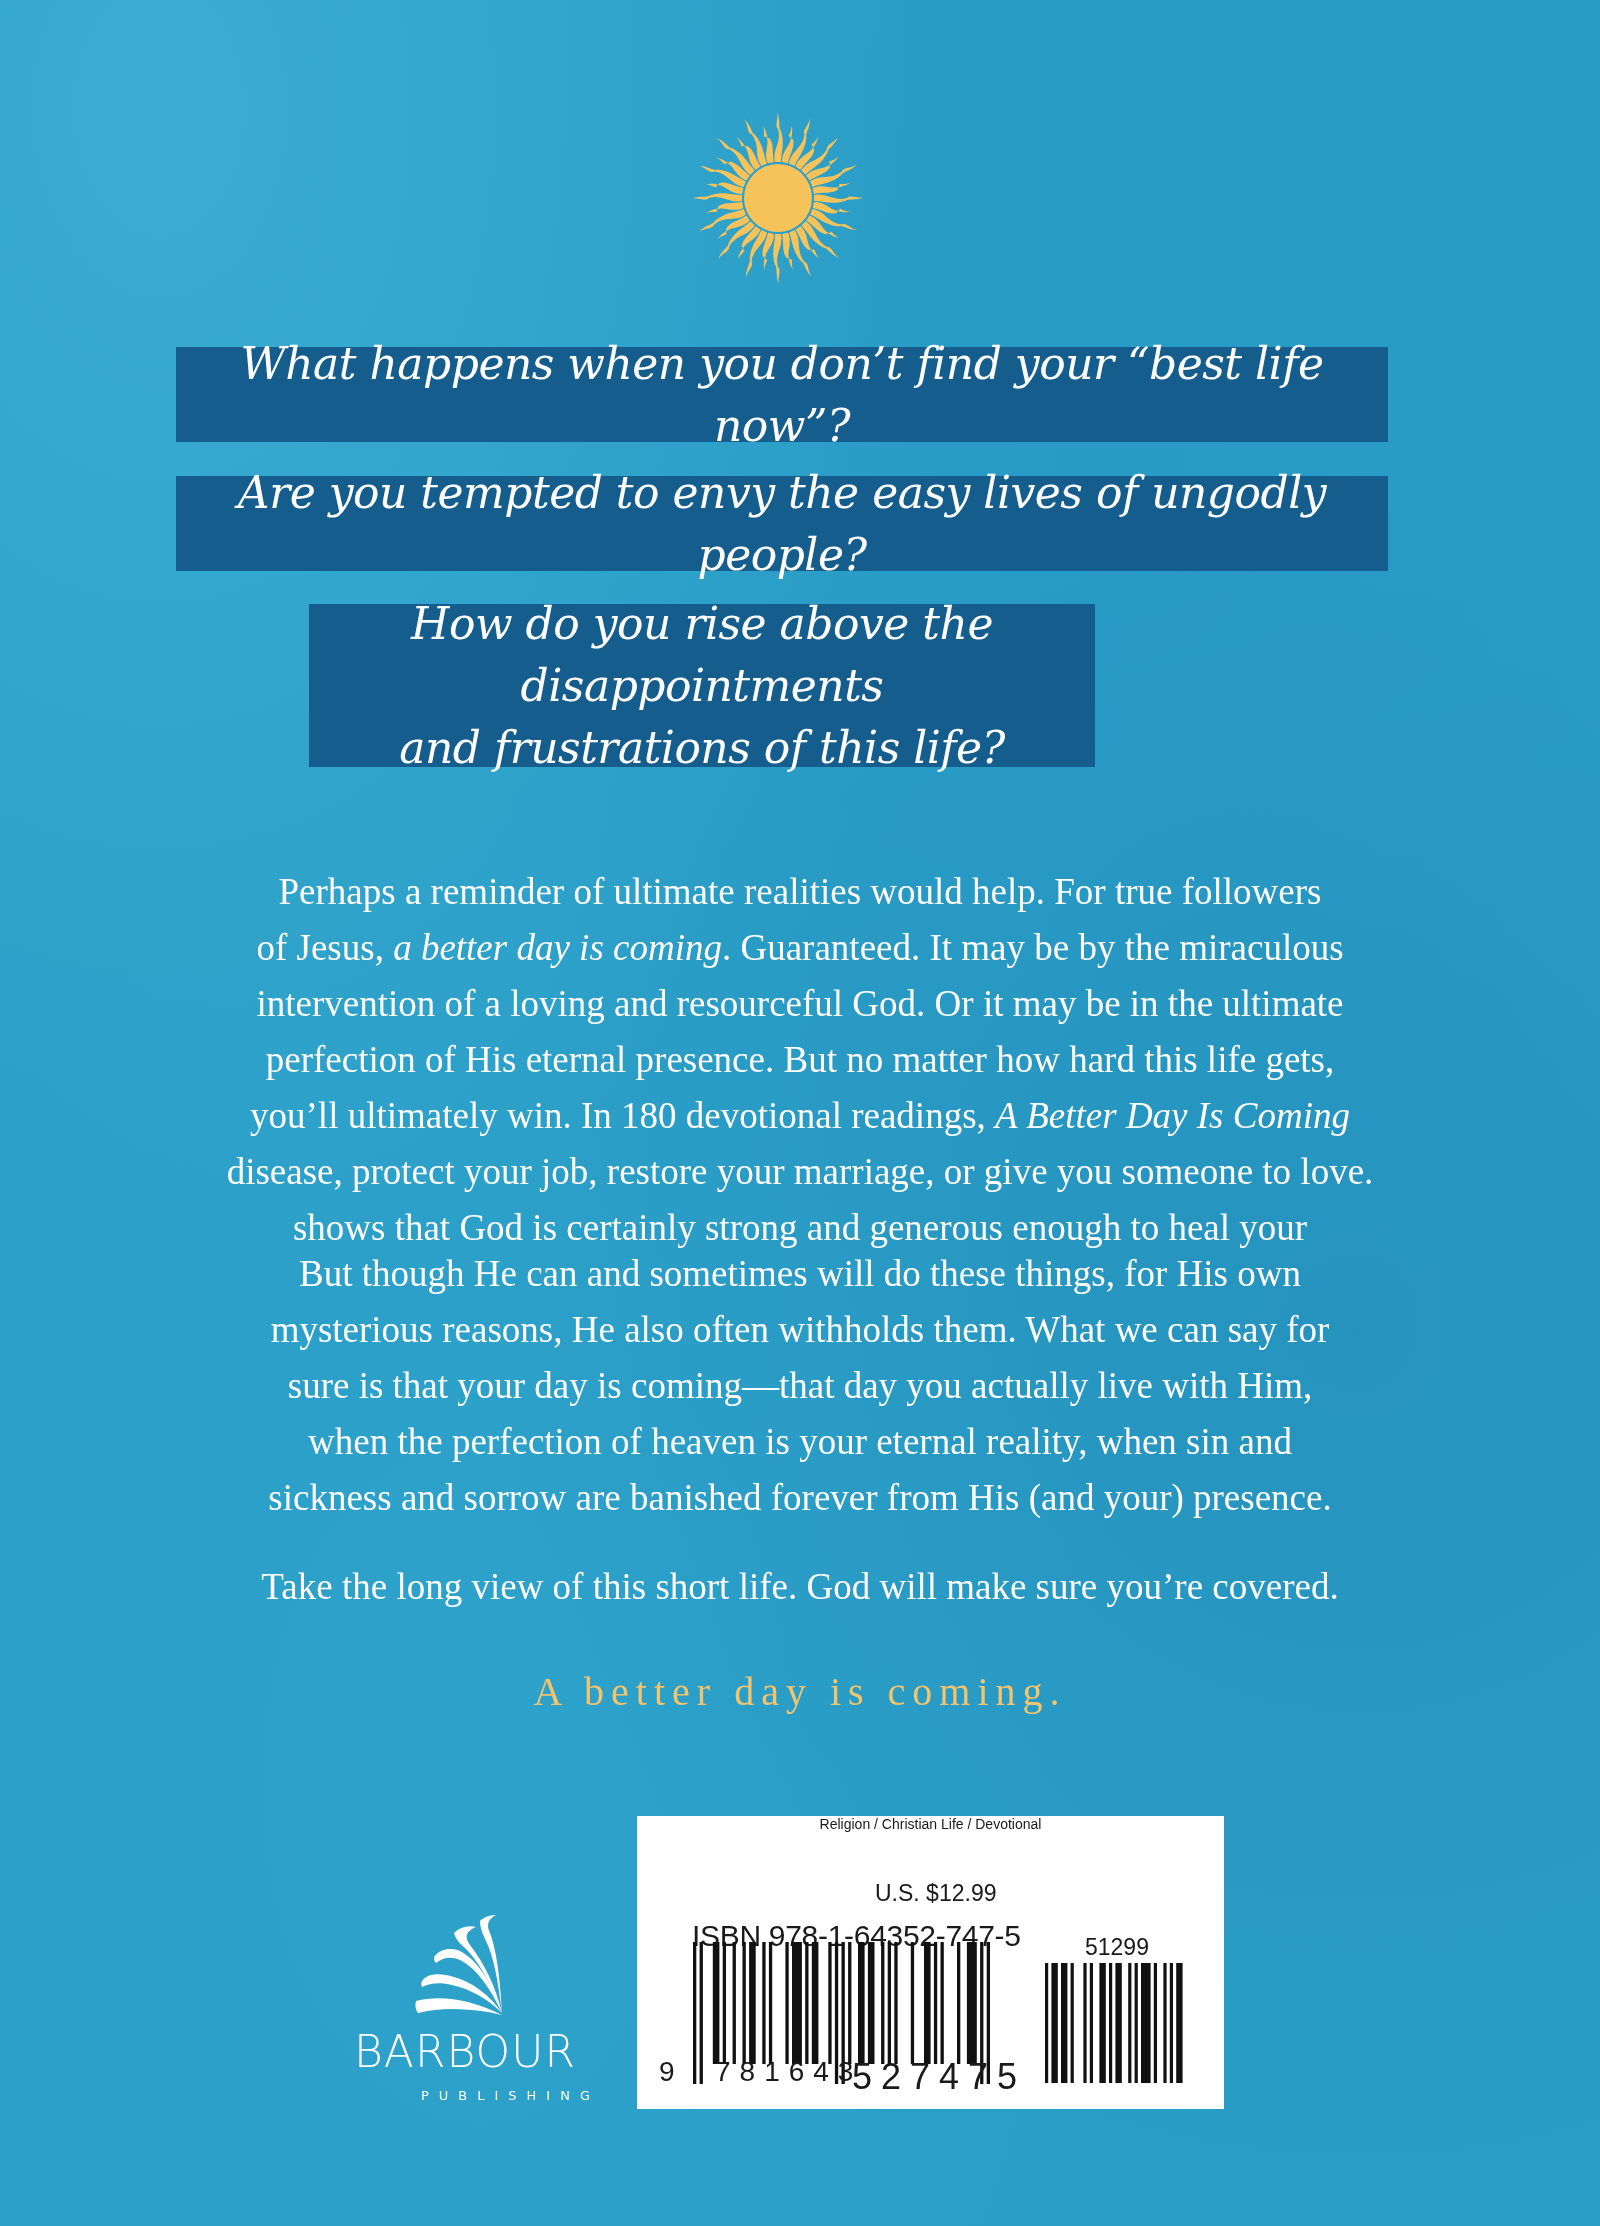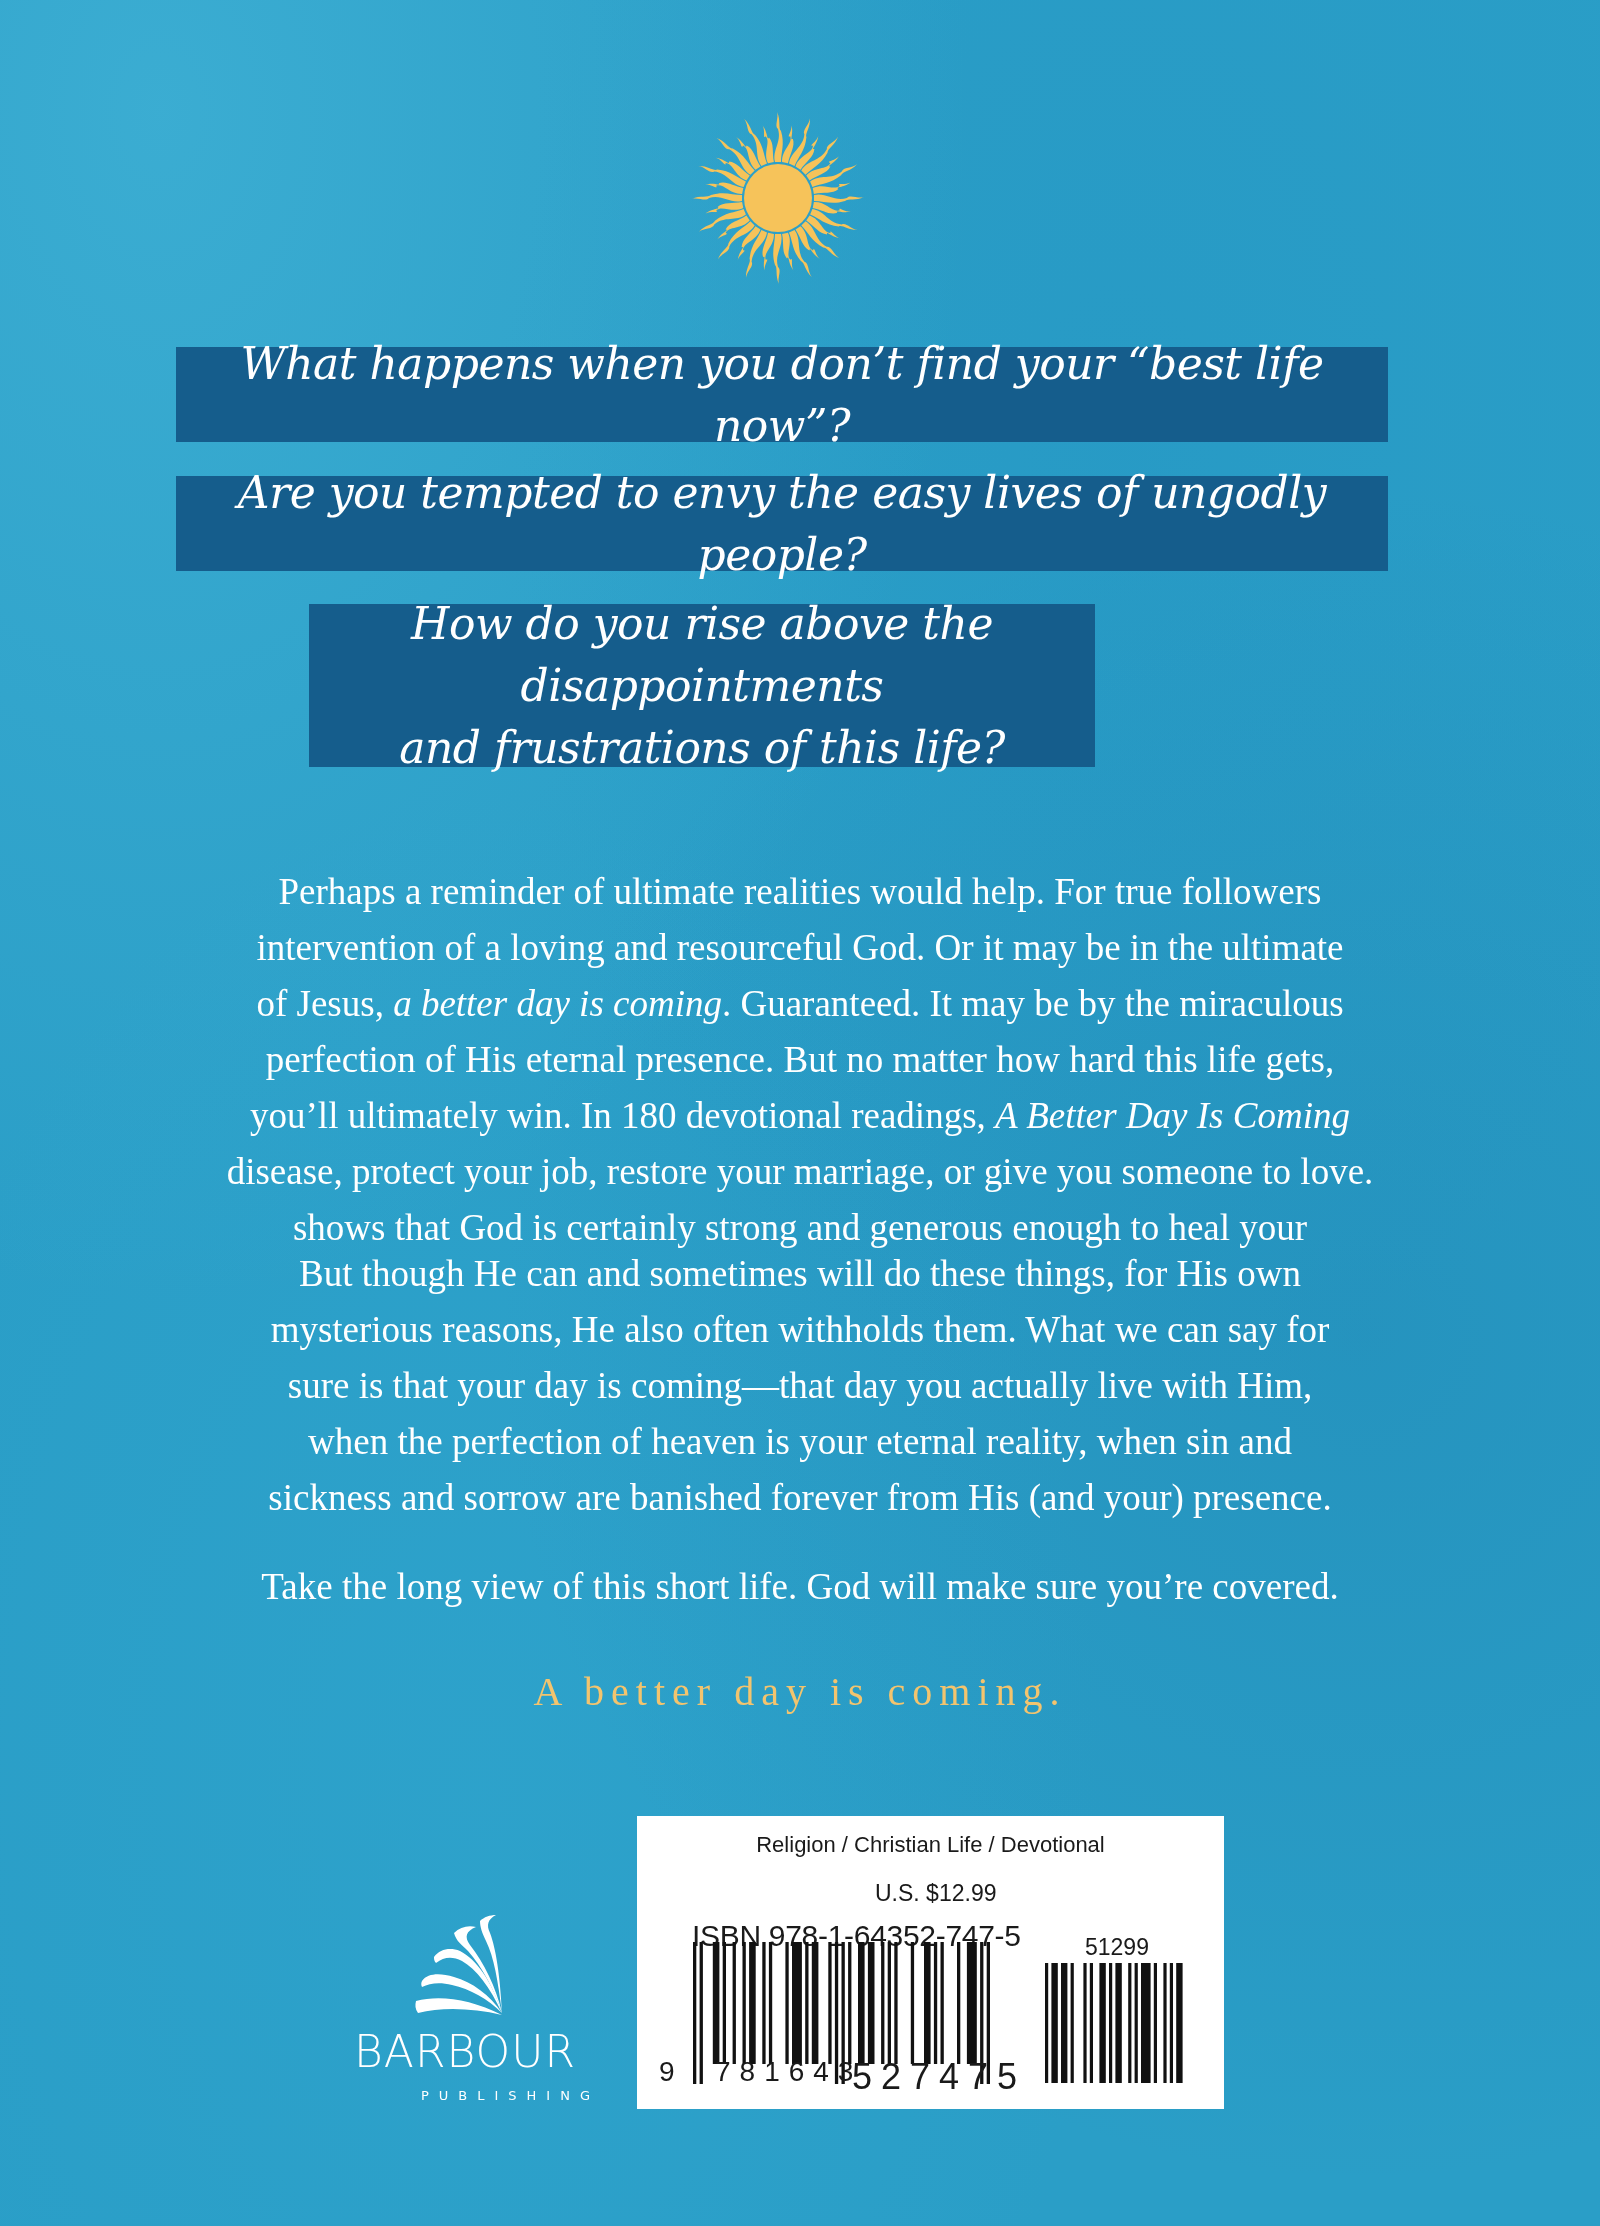--- a/index.html
+++ b/index.html
@@ -61,21 +61,21 @@
       color: #ffffff; font-family: "DejaVu Sans", sans-serif; font-size: 13px;
       letter-spacing: 10px; line-height: 16px; padding-left: 8px; box-sizing: border-box;
     }
 
     
     #card {
       position: absolute; left: 637px; top: 1816px; width: 587px; height: 293px;
       background: #ffffff; color: #1a1a1a; font-family: "Liberation Sans", sans-serif;
     }
     #card .t { position: absolute; white-space: nowrap; }
-    #category { left: 0; width: 587px; text-align: center; top: 16px; font-size: 22px; }
+    #category { left: 0; width: 587px; text-align: center; top: 0; font-size: 14px; }
     #price { left: 238px; top: 64px; font-size: 23px; }
     #isbn { left: 55px; top: 103px; font-size: 30px; letter-spacing: -0.3px; }
     #addon-num { left: 448px; top: 118px; font-size: 23px; }
     #ean-lead { left: 22px; top: 240px; font-size: 28px; }
     #ean-left { left: 78px; top: 240px; font-size: 28px; letter-spacing: 9px; }
     #ean-right { left: 215px; top: 240px; font-size: 36px; letter-spacing: 9px; }
     #ean-bars { position: absolute; left: 56px; top: 126px; width: 312px; height: 142px; }
     #addon-bars { position: absolute; left: 408px; top: 147px; width: 155px; height: 120px; }
   </style>
 </head>
@@ -125,22 +125,22 @@
 <div id="q2" class="qbox">
   <span>Are you tempted to envy the easy lives of ungodly people?</span>
 </div>
 <div id="q3" class="qbox">
   <span>How do you rise above the disappointments</span>
   <span>and frustrations of this life?</span>
 </div>
 
 <div id="p1" class="para">
   <span class="ln">Perhaps a reminder of ultimate realities would help. For true followers</span>
+  <span class="ln"><span>of Jesus, </span><em>a better day is coming</em><span>. Guaranteed. It may be by the miraculous</span></span>
   <span class="ln">intervention of a loving and resourceful God. Or it may be in the ultimate</span>
-  <span class="ln"><span>of Jesus, </span><em>a better day is coming</em><span>. Guaranteed. It may be by the miraculous</span></span>
   <span class="ln">perfection of His eternal presence. But no matter how hard this life gets,</span>
   <span class="ln"><span>you’ll ultimately win. In 180 devotional readings, </span><em>A Better Day Is Coming</em></span>
   <span class="ln">disease, protect your job, restore your marriage, or give you someone to love.</span>
   <span class="ln">shows that God is certainly strong and generous enough to heal your</span>
 </div>
 
 <div id="p2" class="para">
   <span class="ln">But though He can and sometimes will do these things, for His own</span>
   <span class="ln">mysterious reasons, He also often withholds them. What we can say for</span>
   <span class="ln">sure is that your day is coming—that day you actually live with Him,</span>

